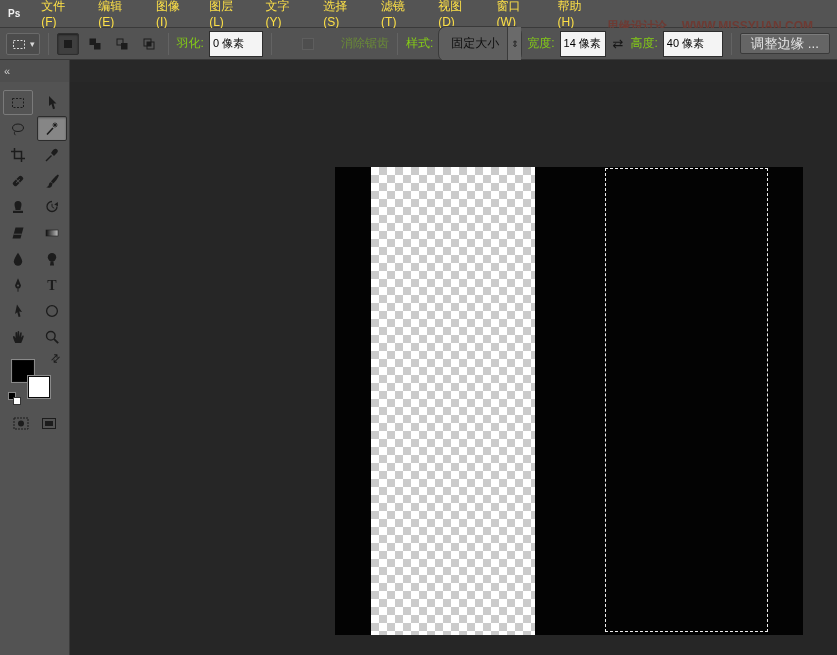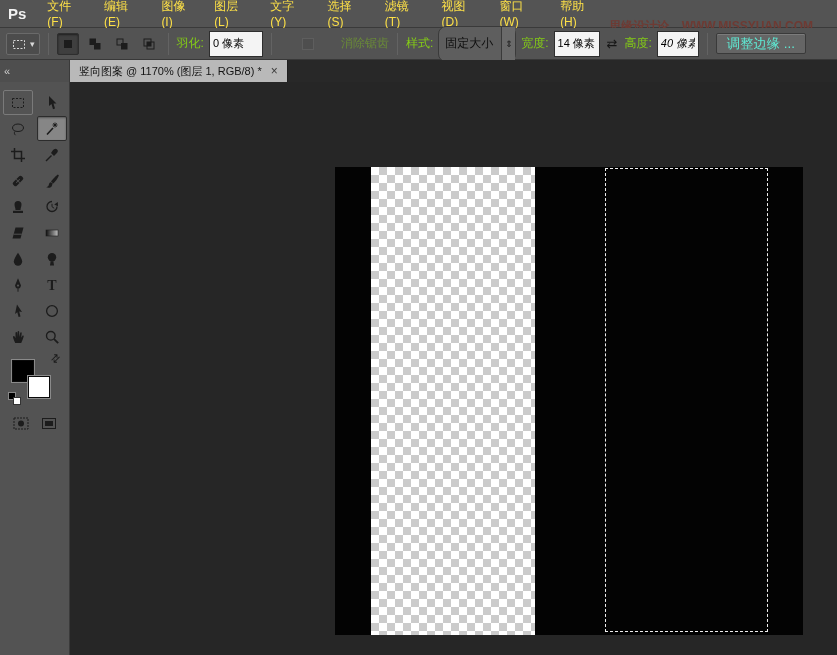--- a/index.html
+++ b/index.html
@@ -7,45 +7,45 @@
   body {
     position:relative; overflow:hidden;
     font-family:"Liberation Sans","DejaVu Sans",sans-serif;
     font-size:12px; background:#262626; color:#121212;
     -webkit-font-smoothing:antialiased;
   }
 
   
   .menubar{position:absolute;top:0;left:0;right:0;height:28px;background:#545454;
     border-bottom:1px solid #3a3a3a;display:flex;align-items:center;}
-  .ps-logo{font-weight:bold;font-size:15px;color:#f2f2f2;padding:0 12px 0 8px;}
+  .ps-logo{font-weight:bold;font-size:10px;color:#f2f2f2;padding:0 12px 0 8px;}
   .menu-item{padding:0 9px;height:100%;display:flex;align-items:center;color:#fde047;cursor:default;}
   .watermark{margin-left:auto;padding-right:24px;color:#6e3a33;font-weight:bold;display:flex;align-items:baseline;gap:4px;margin-top:42px;}
   .watermark .wm-url{font-size:12px;font-weight:bold;color:#6e3a33;}
 
   
   .optionsbar{position:absolute;top:28px;left:0;right:0;height:32px;background:#535353;
     border-bottom:1px solid #383838;display:flex;align-items:center;padding:0 6px;gap:5px;}
   .sep{width:1px;height:22px;background:#434343;border-right:1px solid #636363;margin:0 3px;}
   .preset-btn{display:flex;align-items:center;gap:3px;border:1px solid #6a6a6a;background:#4c4c4c;
     height:22px;padding:0 4px;border-radius:2px;}
   .mode-btn{width:22px;height:22px;display:flex;align-items:center;justify-content:center;border-radius:2px;color:#1c1c1c;}
   .mode-btn.pressed{background:#3f3f3f;border:1px solid #2e2e2e;box-shadow:inset 0 1px 2px rgba(0,0,0,.5);}
   .ob-label{color:#84cc16;white-space:nowrap;}
   .ob-input{height:19px;border:1px solid #2e2e2e;background:#f4f4f4;color:#000;font-size:11px;
     padding:12px 3px;font-family:"Liberation Sans","DejaVu Sans",sans-serif;}
   .checkbox{width:12px;height:12px;border:1px solid #6c6c6c;background:#4a4a4a;display:inline-block;}
   .disabled{opacity:.45;margin-left:22px;}
   .style-select{height:36px;background:#5e5e5e;border:1px solid #3a3a3a;display:flex;align-items:center;
-    padding-left:6px;color:#0e0e0e;border-radius:8px;}
+    padding-left:12px;color:#0e0e0e;border-radius:8px;}
   .style-select .spin{width:14px;height:100%;margin-left:8px;background:#6a6a6a;border-left:1px solid #3a3a3a;
     display:flex;align-items:center;justify-content:center;font-size:9px;color:#1a1a1a;}
   .swap-icon{font-size:13px;color:#161616;padding:0 2px;}
   .refine-btn{height:21px;padding:0 10px;background:#656565;border:1px solid #3a3a3a;border-radius:2px;
-    color:#5eead4;box-shadow:inset 0 1px 0 #7c7c7c;white-space:nowrap;}
+    color:#e5e5e5;box-shadow:inset 0 1px 0 #7c7c7c;white-space:nowrap;}
 
   
   .tabstrip{position:absolute;top:60px;left:0;right:0;height:22px;background:#282828;display:flex;align-items:stretch;}
   .tools-header{width:70px;background:#4e4e4e;border-right:1px solid #3a3a3a;display:flex;align-items:center;
     padding-left:4px;color:#cfcfcf;font-size:11px;letter-spacing:-1px;}
   .doc-tab{display:flex;align-items:center;gap:9px;background:#b9b9b9;color:#151515;
     padding:0 9px;font-size:11px;border-right:1px solid #1f1f1f;}
   .doc-tab .close{color:#3a3a3a;font-size:12px;line-height:1;}
 
   
@@ -154,34 +154,30 @@
     <span>固定大小</span>
     <span class="spin">⇕</span>
   </div>
 
   <span class="ob-label">宽度:</span>
   <input class="ob-input" style="width: 46px;" value="14 像素">
 
   <span class="swap-icon">⇄</span>
 
   <span class="ob-label">高度:</span>
-  <input class="ob-input" style="width: 42px; font-style: italic;" value="40 像素">
+  <input class="ob-input" style="width: 60px;" value="40 像素">
 
   <div class="sep"></div>
 
   <button class="refine-btn">调整边缘 ...</button>
 </div>
 
 <div class="tabstrip">
   <div class="tools-header">
     <span>«</span>
-  </div>
-  <div class="doc-tab">
-    <span>竖向图案 @ 1170% (图层 1, RGB/8) *</span>
-    <span class="close">×</span>
   </div>
 </div>
 
 <div class="toolbar">
   <div class="tools-grid">
 
     <div class="tool outlined">
       <svg width="16" height="16" viewBox="0 0 16 16">
         <rect x="2.5" y="3.5" width="11" height="9" fill="none" stroke="currentColor" stroke-dasharray="2 1.5"></rect>
       </svg>

